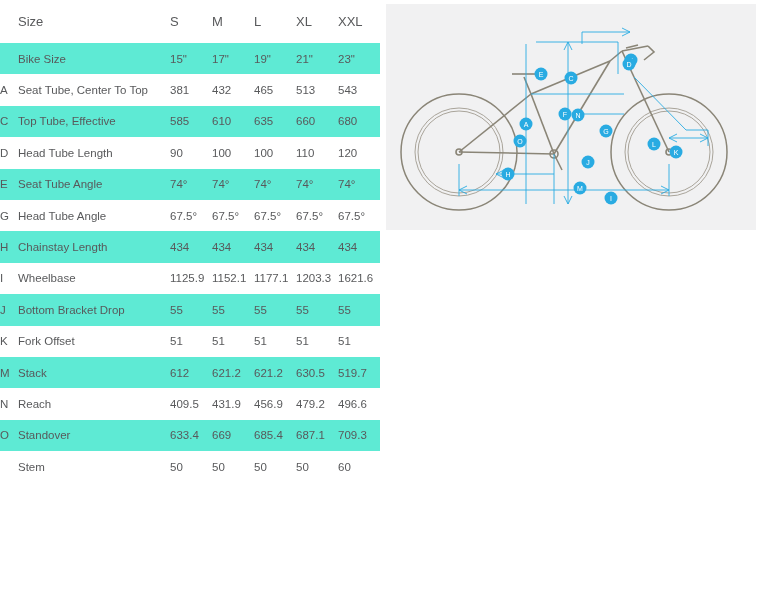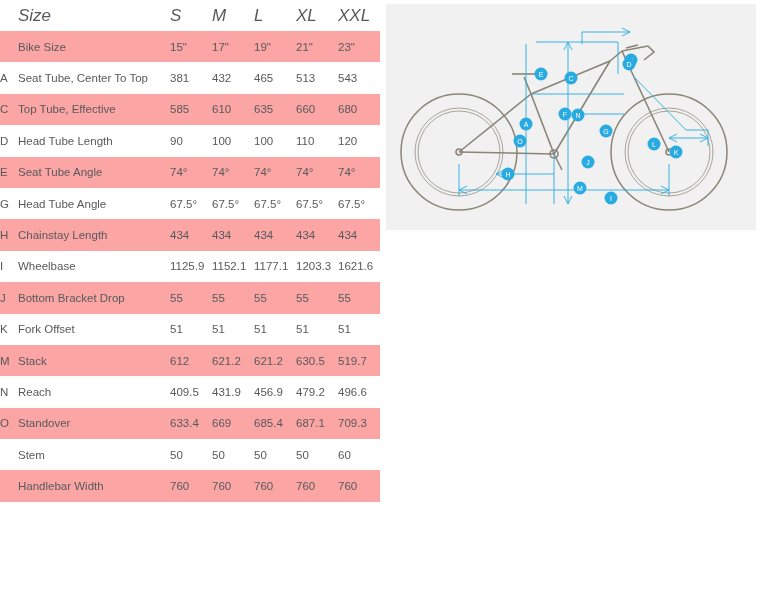--- a/index.html
+++ b/index.html
@@ -31,25 +31,24 @@
     padding: 0;
     font-weight: normal;
     font-size: 11.5px;
     color: #58595b;
     height: 31.4px;
     vertical-align: middle;
     text-align: left;
   }
   #geo-table tr.head td {
     color: #58595b;
-    font-size: 17px;
-    height: 31px;
-    font-style: italic;
-  }
-  #geo-table tr.shade { background: #fca5a5; }
+    font-size: 13px;
+    height: 43px;
+  }
+  #geo-table tr.shade { background: #5eead4; }
   .letter {
     color: #29abe2;
     font-size: 11.5px;
     text-align: center;
     padding-right: 2px;
   }
   .label { color: #58595b; font-size: 11.5px; }
   .val   { color: #58595b; font-size: 11.5px; }
   .head .label, .head .val { color: #6d6e71; }
 
@@ -214,29 +213,20 @@
         </tr>
         <tr>
           <td class="letter"></td>
           <td class="label">Stem</td>
           <td class="val">50</td>
           <td class="val">50</td>
           <td class="val">50</td>
           <td class="val">50</td>
           <td class="val">60</td>
         </tr>
-        <tr class="shade">
-          <td class="letter"></td>
-          <td class="label">Handlebar Width</td>
-          <td class="val">760</td>
-          <td class="val">760</td>
-          <td class="val">760</td>
-          <td class="val">760</td>
-          <td class="val">760</td>
-        </tr>
       </tbody>
   </table>
 
   <div id="diagram-panel">
     <svg width="370" height="226" viewBox="0 0 370 226" xmlns="http://www.w3.org/2000/svg">
 
       <circle class="tire" cx="73" cy="148" r="58"></circle>
       <circle class="rim" cx="73" cy="148" r="44"></circle>
       <circle class="rim" cx="73" cy="148" r="41"></circle>
       <circle class="tire" cx="283" cy="148" r="58"></circle>

